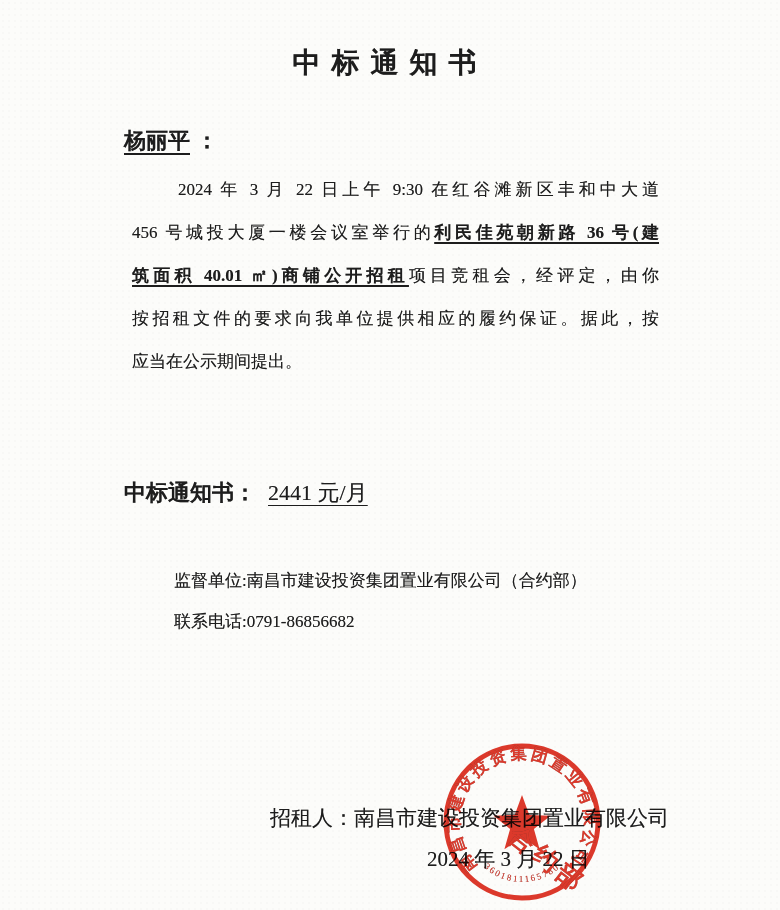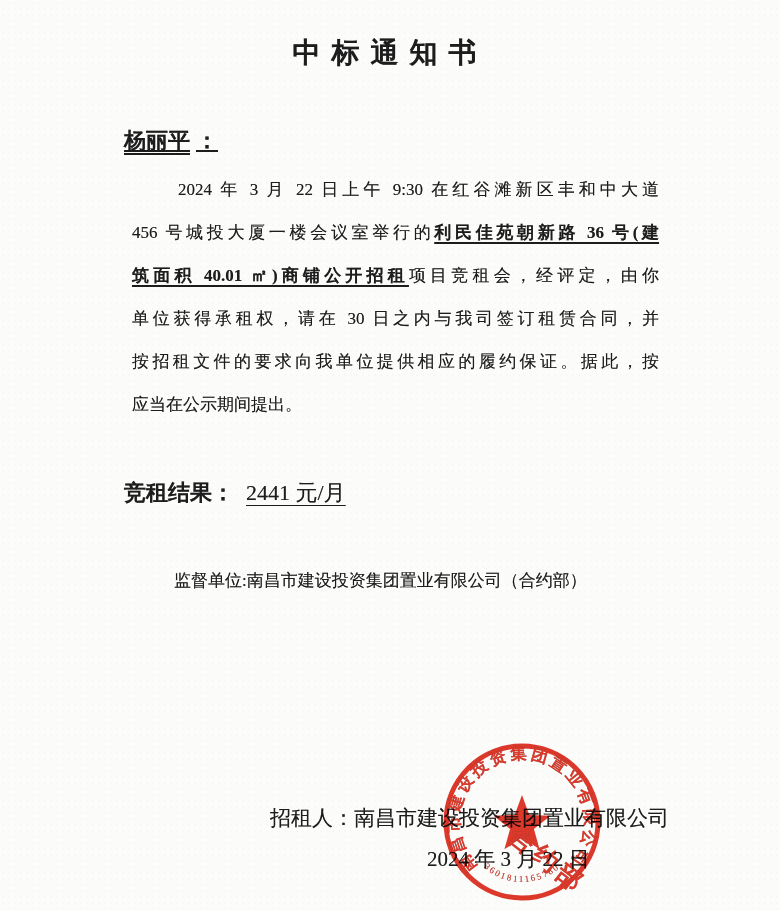--- a/index.html
+++ b/index.html
@@ -9,27 +9,27 @@
     margin:0 auto;
     background:#fcfcfa;
     background-image:radial-gradient(rgba(0,0,0,0.015) 1px, transparent 1px);
     background-size:6px 6px;
     font-family:"Liberation Serif","DejaVu Serif",serif;
     color:#1d1d1d;
     overflow:hidden;
   }
   .page *{text-shadow:0 0 0.6px rgba(25,25,25,0.5);}
   .title{
-    position:absolute;top:34px;left:0;right:0;margin:0;
+    position:absolute;top:44px;left:0;right:0;margin:0;
     text-align:center;
     font-size:28px;font-weight:bold;letter-spacing:11px;
   }
   .recipient{
     position:absolute;top:126px;left:124px;
-    font-size:22px;font-weight:bold;text-decoration:underline;
+    font-size:22px;font-weight:bold;
   }
   .recipient .uname{
     text-decoration:underline;
     text-underline-offset:5px;
     text-decoration-thickness:1.5px;
     padding-right:6px;
   }
   .para{position:absolute;left:132px;width:527px;font-size:17px;}
   .para1{top:168px;line-height:43px;}
   .para2{top:560px;line-height:41px;}
@@ -79,31 +79,31 @@
   <h1 class="title">中标通知书</h1>
 
   <div class="recipient">
     <span class="uname">杨丽平</span><span>：</span>
   </div>
 
   <div class="para para1">
     <div class="jline indent1">2024 年 3 月 22 日上午 9:30 在红谷滩新区丰和中大道</div>
     <div class="jline"><span>456 号城投大厦一楼会议室举行的</span><span class="em">利民佳苑朝新路 36 号(建</span></div>
     <div class="jline"><span class="em">筑面积 40.01 ㎡)商铺公开招租</span><span>项目竞租会，经评定，由你</span></div>
-    <div class="jline">单位获得承租权，请在 30 日之内与我司签订租赁合同，并</div>
     <div class="jline">按招租文件的要求向我单位提供相应的履约保证。据此，按</div>
     <div>应当在公示期间提出。</div>
   </div>
 
   <div class="result">
-    <span class="label">竞租结果：</span><span class="value">2441 元/月</span>
+    <span class="label">中标通知书：</span><span class="value">2441 元/月</span>
   </div>
 
   <div class="para para2">
     <div class="indent2">监督单位:南昌市建设投资集团置业有限公司（合约部）</div>
+    <div class="indent2">联系电话:0791-86856682</div>
   </div>
 
   <div class="sign-line">招租人：南昌市建设投资集团置业有限公司</div>
   <div class="date-line">2024 年 3 月 22 日</div>
 
   <svg class="seal" viewBox="0 0 170 170" aria-hidden="true">
     <defs>
       <path id="sealArcTop" d="M 40.5 129.5 A 63 63 0 1 1 129.5 129.5" fill="none"></path>
       <path id="sealArcBottom" d="M 30 103 A 57 57 0 0 0 140 103" fill="none"></path>
     </defs>

